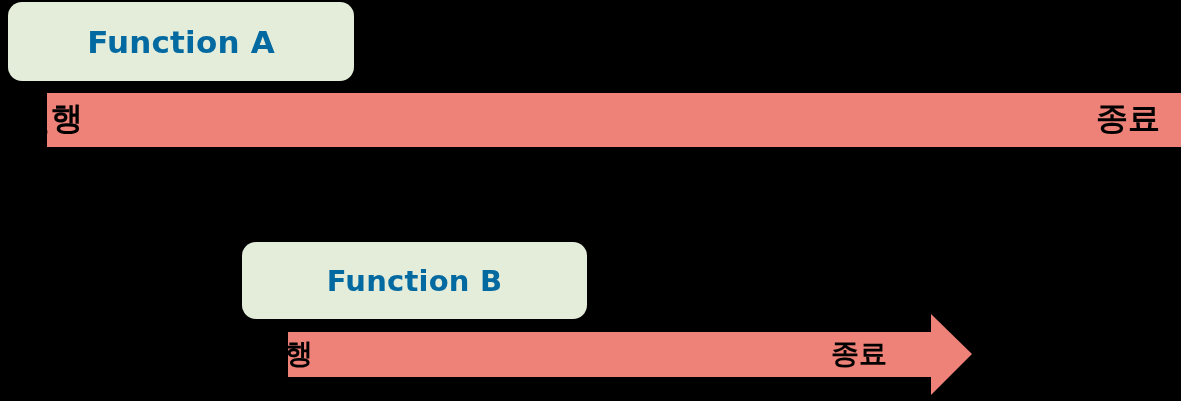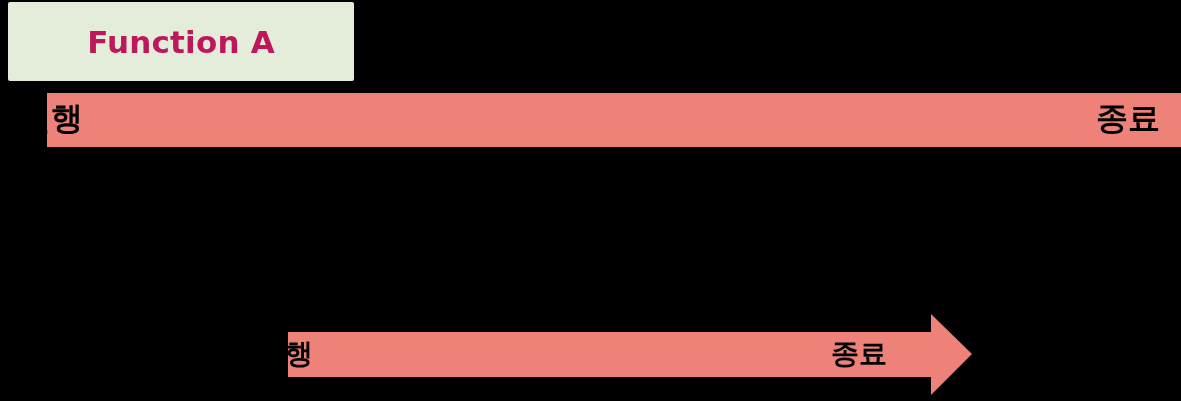--- a/index.html
+++ b/index.html
@@ -17,25 +17,25 @@
   .stage {
     position: absolute;
     inset: 0;
     background: #000000;
   }
 
   
   .fn-box {
     position: absolute;
     background: #e3edda;
-    border-radius: 2px;
+    border-radius: 14px;
     display: flex;
     align-items: center;
     justify-content: center;
-    color: #be185d;
+    color: #0369a1;
     font-weight: bold;
     letter-spacing: 0.2px;
     box-sizing: border-box;
   }
   .fn-box.a {
     left: 8px;
     top: 2px;
     width: 346px;
     height: 79px;
     font-size: 31px;
@@ -84,20 +84,23 @@
   </div>
 
   <div class="timeline tl-a">
     <svg width="1181" height="96" viewBox="0 0 1181 96">
       <polygon points="0,21 1140,21 1140,2 1181,48 1140,94 1140,75 0,75" fill="#ee8178"></polygon>
     </svg>
     <span class="tl-label start">실행</span>
     <span class="tl-label end">종료</span>
   </div>
 
+  <div class="fn-box b">
+    <span>Function B</span>
+  </div>
 
   <div class="timeline tl-b">
     <svg width="684" height="83" viewBox="0 0 684 83">
       <polygon points="0,19 643,19 643,1 684,41 643,82 643,64 0,64" fill="#ee8178"></polygon>
     </svg>
     <span class="tl-label start">실행</span>
     <span class="tl-label end">종료</span>
   </div>
 
 </div>

